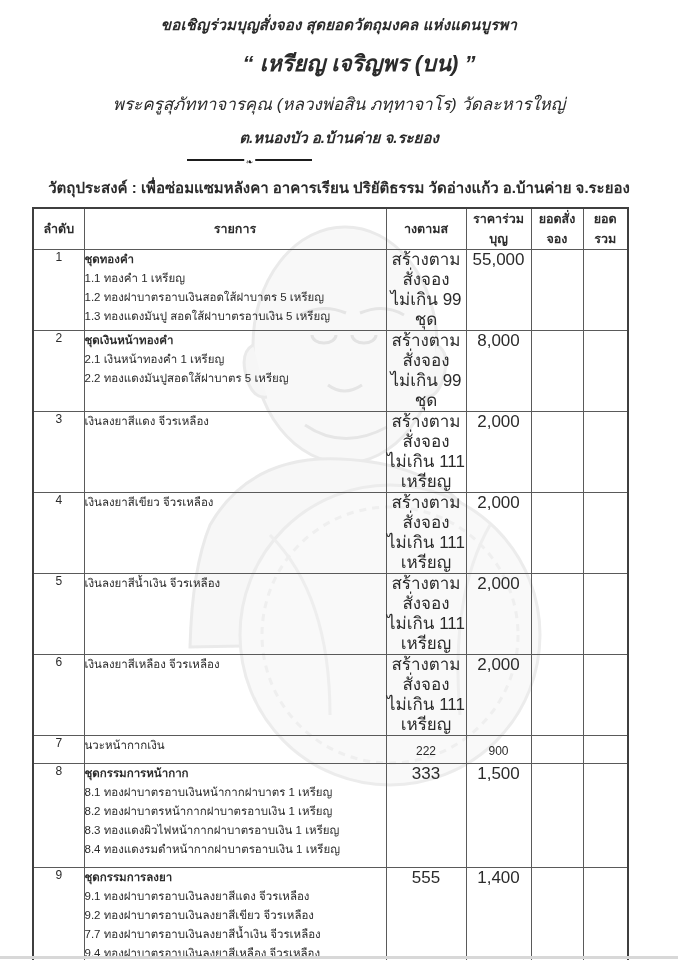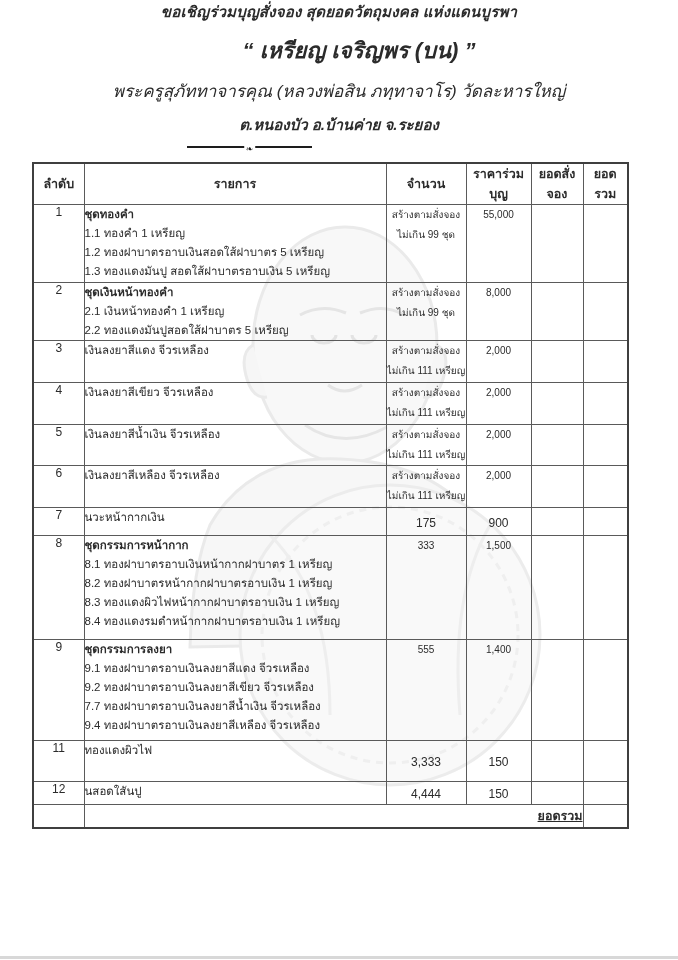--- a/index.html
+++ b/index.html
@@ -1,40 +1,40 @@
 <!DOCTYPE html>
 <html><head>
 <meta charset="utf-8">
 <style>
   html,body{margin:0;padding:0;background:#ffffff;}
   .page{position:relative;width:678px;height:960px;background:#fff;
         font-family:"Liberation Sans","DejaVu Sans",sans-serif;color:#2b2b2b;overflow:hidden;}
   
   .header{position:relative;z-index:2;text-align:center;}
-  .h-line1{font-size:15px;font-weight:700;font-style:italic;letter-spacing:.2px;}
+  .h-line1{font-size:15px;font-weight:700;font-style:italic;padding-top:13px;letter-spacing:.2px;}
   .h-line2{font-size:22px;font-weight:700;font-style:italic;margin-top:9px;padding-left:40px;}
   .h-line3{font-size:17px;font-weight:400;font-style:italic;margin-top:9px;}
   .h-line4{font-size:15px;font-weight:700;font-style:italic;margin-top:9px;}
   .divider{position:relative;margin:9px 0 0 187px;width:125px;height:9px;}
   .divider .bar{display:block;width:100%;border-top:2px solid #1d1d1d;}
   .divider .orn{position:absolute;left:50%;top:-1px;transform:translateX(-50%);
                 font-size:9px;line-height:9px;color:#1d1d1d;background:#fff;padding:0 2px;}
   .purpose{font-size:15px;font-weight:700;margin-top:8px;}
   
   .wm{position:absolute;left:60px;top:195px;z-index:1;opacity:.5;filter:blur(.4px);}
   
   table.order{border-collapse:collapse;table-layout:fixed;width:595px;margin:7px 0 0 32px;
               position:relative;z-index:2;background:transparent;}
   table.order{border:2px solid #3f3f3f;}
   table.order th,table.order td{border:1px solid #5a5a5a;padding:0;background:transparent;}
   th.hd{font-size:12.5px;font-weight:700;height:31px;text-align:center;}
   td.c-no{text-align:center;vertical-align:top;font-size:12px;padding-top:5px;}
   td.c-item{vertical-align:top;text-align:left;font-size:11.5px;line-height:19px;padding:3px 4px 2px 10px;}
   .it-title{font-weight:700;}
-  td.c-qty,td.c-price{vertical-align:top;text-align:center;font-size:10px;line-height:20px;padding-top:4px;}
+  td.c-qty,td.c-price{vertical-align:top;text-align:center;font-size:17px;line-height:20px;padding-top:4px;}
   td.off1{padding-top:23px;}       
   td.off2{padding-top:8px;}
   td.c-blank{background:transparent;}
   tr.r-h{height:31px;} tr.r1{height:78px;} tr.r2{height:56px;}
   tr.r3{height:42px;} tr.r4{height:42px;} tr.r5{height:40px;} tr.r6{height:42px;}
   tr.r7{height:28px;} tr.r8{height:104px;} tr.r9{height:101px;}
   tr.r10{height:24px;} tr.r11{height:41px;} tr.r12{height:22px;} tr.rt{height:23px;}
   td.c-total{text-align:right;vertical-align:middle;padding-right:8px;}
   .total-txt{font-size:12.5px;font-weight:700;text-decoration:underline;}
   tr.r7 td.c-qty, tr.r7 td.c-price,
@@ -66,36 +66,37 @@
 
   <div class="header">
     <div class="h-line1">ขอเชิญร่วมบุญสั่งจอง สุดยอดวัตถุมงคล แห่งแดนบูรพา</div>
     <div class="h-line2">“ เหรียญ เจริญพร (บน) ”</div>
     <div class="h-line3">พระครูสุภัททาจารคุณ (หลวงพ่อสิน ภทฺทาจาโร) วัดละหารใหญ่</div>
     <div class="h-line4">ต.หนองบัว อ.บ้านค่าย จ.ระยอง</div>
     <div class="divider">
       <span class="bar"></span>
         <span class="orn">❧</span>
     </div>
+    <div class="purpose">วัตถุประสงค์ : เพื่อซ่อมแซมหลังคา อาคารเรียน ปริยัติธรรม วัดอ่างแก้ว อ.บ้านค่าย จ.ระยอง</div>
   </div>
 
   <table class="order">
     <colgroup>
       <col style="width:51px">
         <col style="width:302px">
         <col style="width:80px">
       <col style="width:65px">
         <col style="width:52px">
         <col style="width:45px">
     </colgroup>
     <tbody>
         <tr class="r-h">
       <th class="hd">ลำดับ</th>
       <th class="hd">รายการ</th>
-      <th class="hd">จำนวน</th>
+      <th class="hd">างตามส</th>
       <th class="hd">ราคาร่วมบุญ</th>
       <th class="hd">ยอดสั่งจอง</th>
       <th class="hd">ยอดรวม</th>
     </tr>
 
     <tr class="r1">
       <td class="c-no">1</td>
       <td class="c-item">
         <div class="it-title">ชุดทองคำ</div>
         <div>1.1 ทองคำ 1 เหรียญ</div>
@@ -194,21 +195,21 @@
       <td class="c-blank"></td>
       <td class="c-blank"></td>
     </tr>
 
     <tr class="r7">
       <td class="c-no">7</td>
       <td class="c-item">
         <div>นวะหน้ากากเงิน</div>
       </td>
       <td class="c-qty">
-        <div>175</div>
+        <div>222</div>
       </td>
       <td class="c-price">
         <div>900</div>
       </td>
       <td class="c-blank"></td>
       <td class="c-blank"></td>
     </tr>
 
     <tr class="r8">
       <td class="c-no">8</td>

